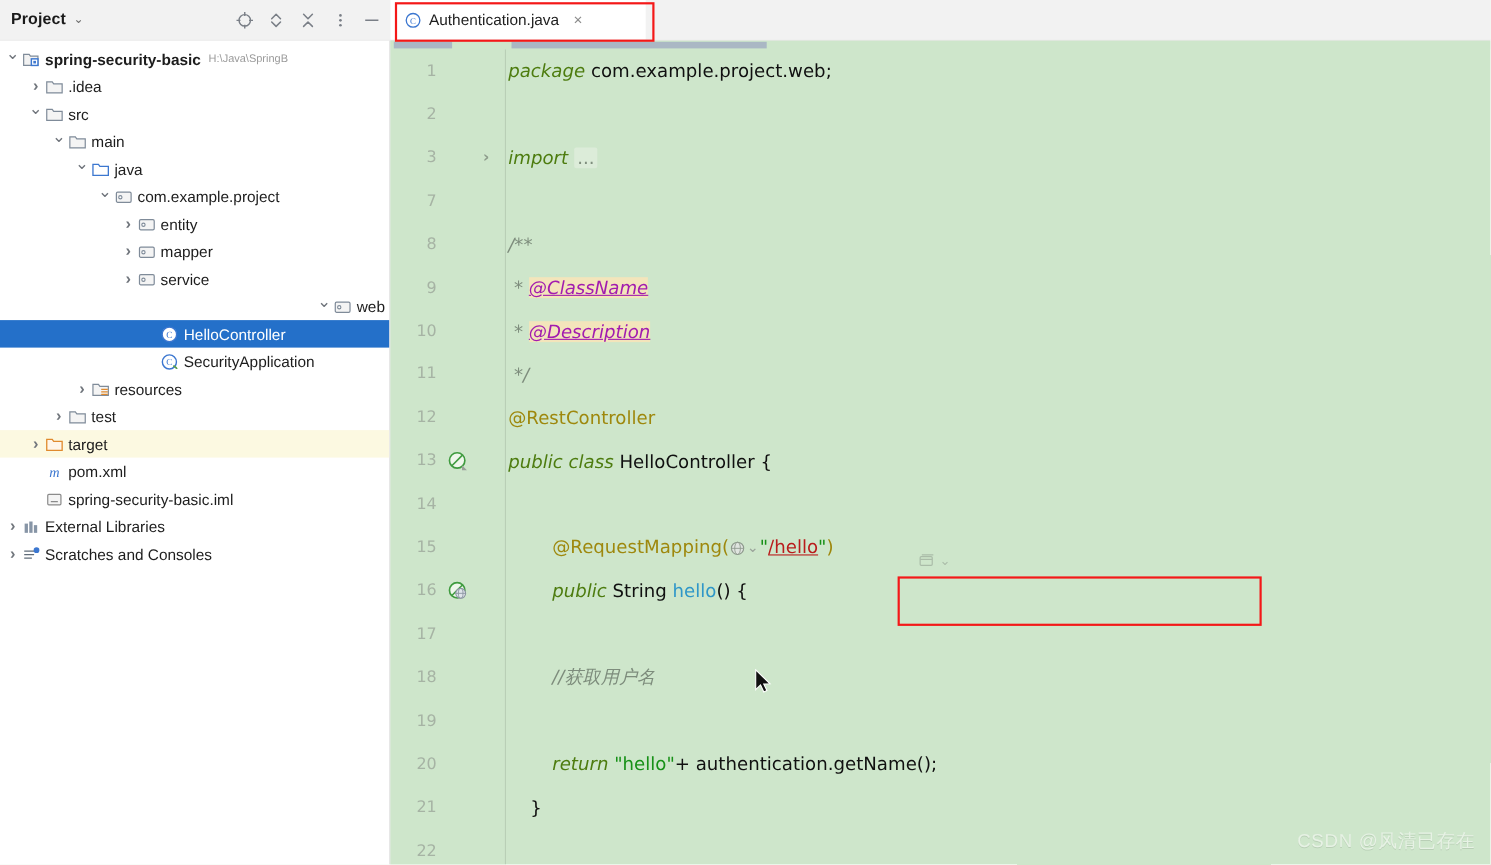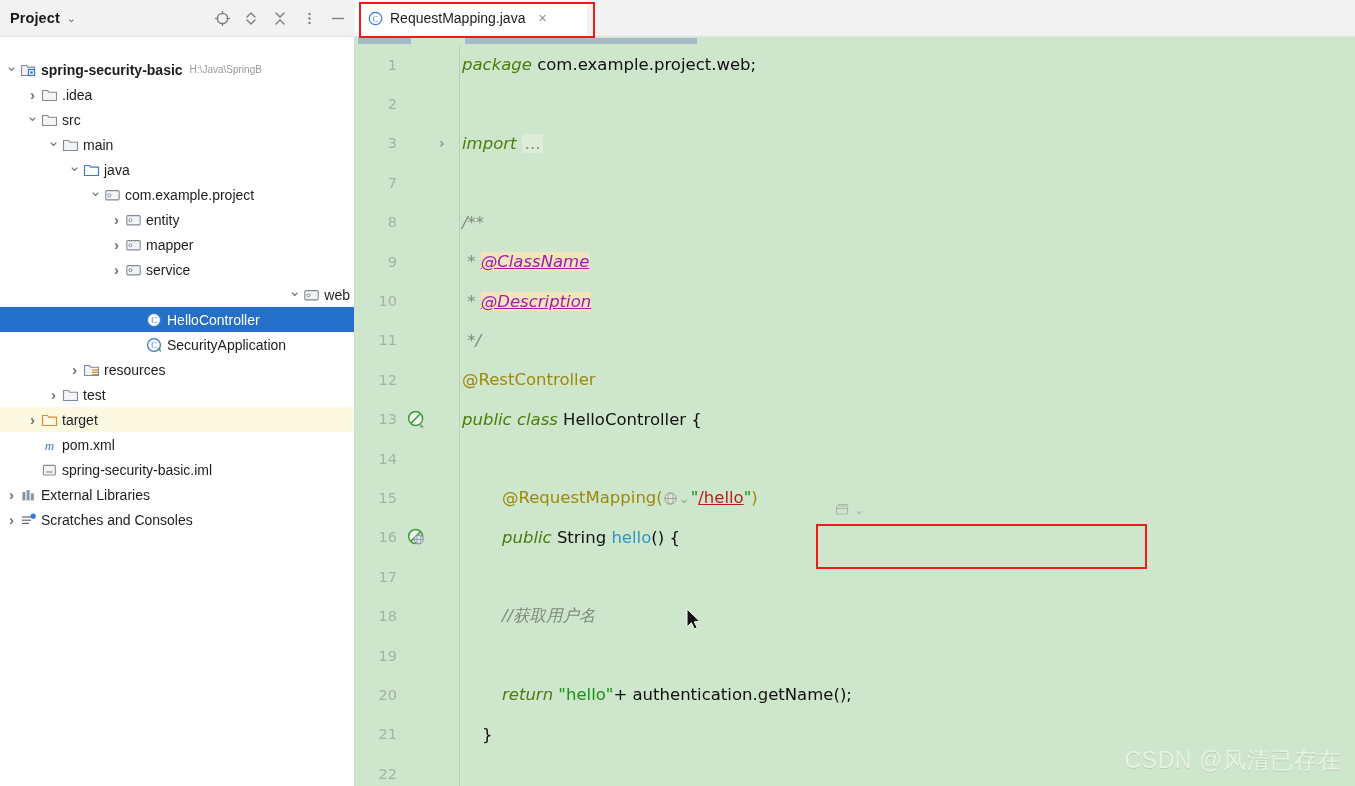--- a/index.html
+++ b/index.html
@@ -271,21 +271,21 @@
     position: absolute;
     left: 331px; top: 571px;
     z-index: 20;
     pointer-events: none;
   }
 
   
   .watermark {
     position: absolute;
     right: 14px; bottom: 10px;
-    font-size: 23px;
+    font-size: 17px;
     color: #e7f2e5;
     letter-spacing: .6px;
     text-shadow: 0 1px 0 #b9cfb6;
     font-family: "Liberation Sans", sans-serif;
     z-index: 9;
     user-select: none;
   }
 </style>
 </head>
 <body>
@@ -336,31 +336,31 @@
     </div>
 
     <div class="tabstrip">
       <div class="tab">
         <span class="java-ico">
           <svg width="15" height="15" viewBox="0 0 15 15">
             <circle cx="7.5" cy="7.5" r="6.2" fill="#ffffff" stroke="#3c77d0" stroke-width="1.2"></circle>
             <text x="7.5" y="10.6" font-size="8" text-anchor="middle" fill="#3c77d0" font-family="Liberation Serif, serif">C</text>
           </svg>
         </span>
-        <span class="tab-label">RequestMapping.java</span>
+        <span class="tab-label">Authentication.java</span>
         <span class="tab-close">×</span>
       </div>
       <div class="tab-annot"></div>
     </div>
   </div>
 
   <div class="body-row">
 
     <div class="tree-panel" id="tree-panel">
-        <div class="tree-row" style="padding-left: 4px; margin-top: 16px;">
+        <div class="tree-row" style="padding-left: 4px;">
           <span class="arrow down"></span>
           <span class="ic">
             <svg width="17" height="16" viewBox="0 0 17 16">
               <path d="M1.5 3.5h5l1.2 1.6h6.8v8.4H1.5z" fill="#f2f2f2" stroke="#7f8b99" stroke-width="1.1"></path>
               <rect x="8.5" y="7.5" width="6" height="6" fill="#ffffff" stroke="#3c77d0" stroke-width="1.3"></rect>
               <rect x="10.3" y="9.3" width="2.4" height="2.4" fill="#3c77d0"></rect>
             </svg>
           </span>
           <span class="tree-label bold">spring-security-basic</span>
           <span class="tree-path">H:\Java\SpringB</span>

